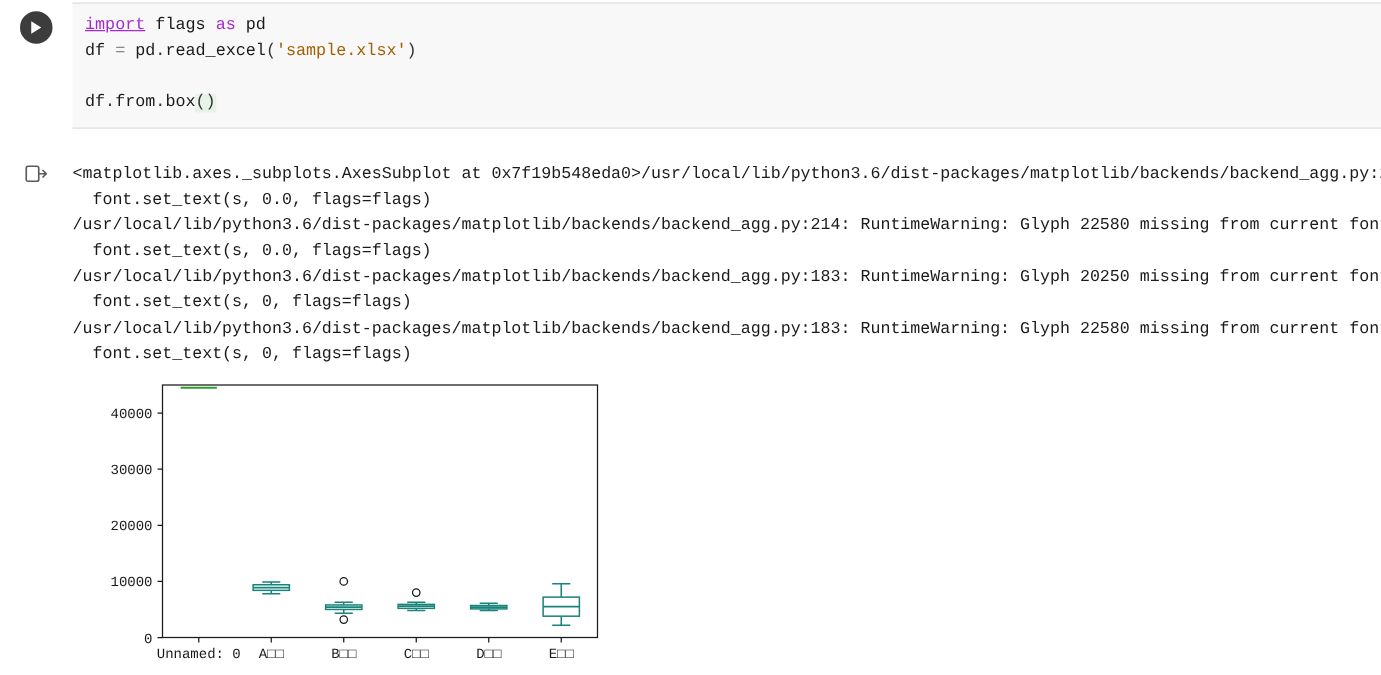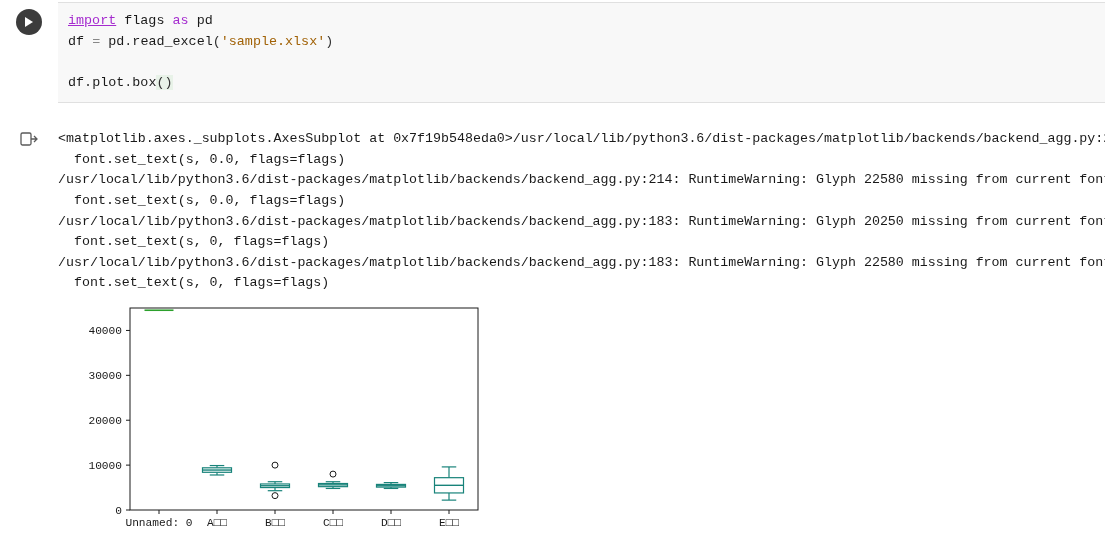--- a/index.html
+++ b/index.html
@@ -97,21 +97,21 @@
   <div class="gutter">
     <div class="run-btn">
       <svg width="12" height="12" viewBox="0 0 12 12">
         <path d="M2 1 L10 6 L2 11 Z" fill="#fff"></path>
       </svg>
     </div>
   </div>
   <div class="code-block"><span class="kw-import">import</span> <span class="ident">flags</span> <span class="kw-as">as</span> <span class="ident">pd</span>
 <span class="ident">df</span> <span class="op">=</span> <span class="ident">pd</span><span class="punct">.</span><span class="ident">read_excel</span><span class="punct">(</span><span class="str">'sample.xlsx'</span><span class="punct">)</span>
 
-<span class="ident">df</span><span class="punct">.</span><span class="ident">plot</span><span class="punct">.</span><span class="ident">box</span><span class="punct paren-hl">(</span><span class="punct paren-hl">)</span></div>
+<span class="ident">df</span><span class="punct">.</span><span class="ident">from</span><span class="punct">.</span><span class="ident">box</span><span class="punct paren-hl">(</span><span class="punct paren-hl">)</span></div>
 </div>
 
 <div class="cell" style="margin-top:18px;">
   <div class="gutter">
     <div class="out-icon">
       <svg width="18" height="16" viewBox="0 0 18 16">
         <rect x="1" y="2" width="10" height="12" rx="1.5" fill="none" stroke="#5a5a5a" stroke-width="1.3"></rect>
         <path d="M11 8 L17 8 M14 5 L17 8 L14 11" fill="none" stroke="#5a5a5a" stroke-width="1.3"></path>
       </svg>
     </div>

